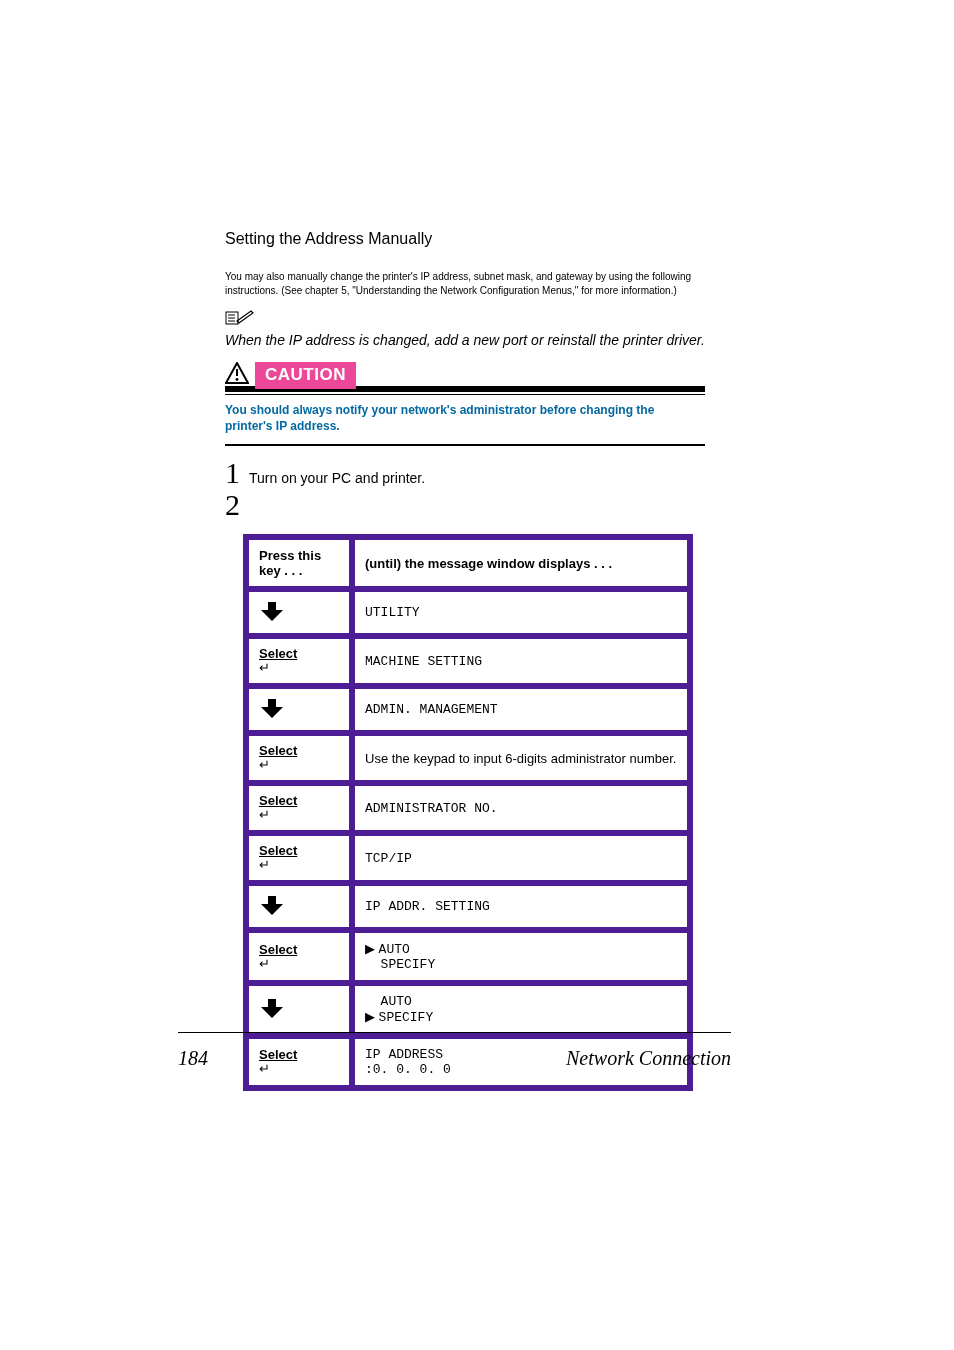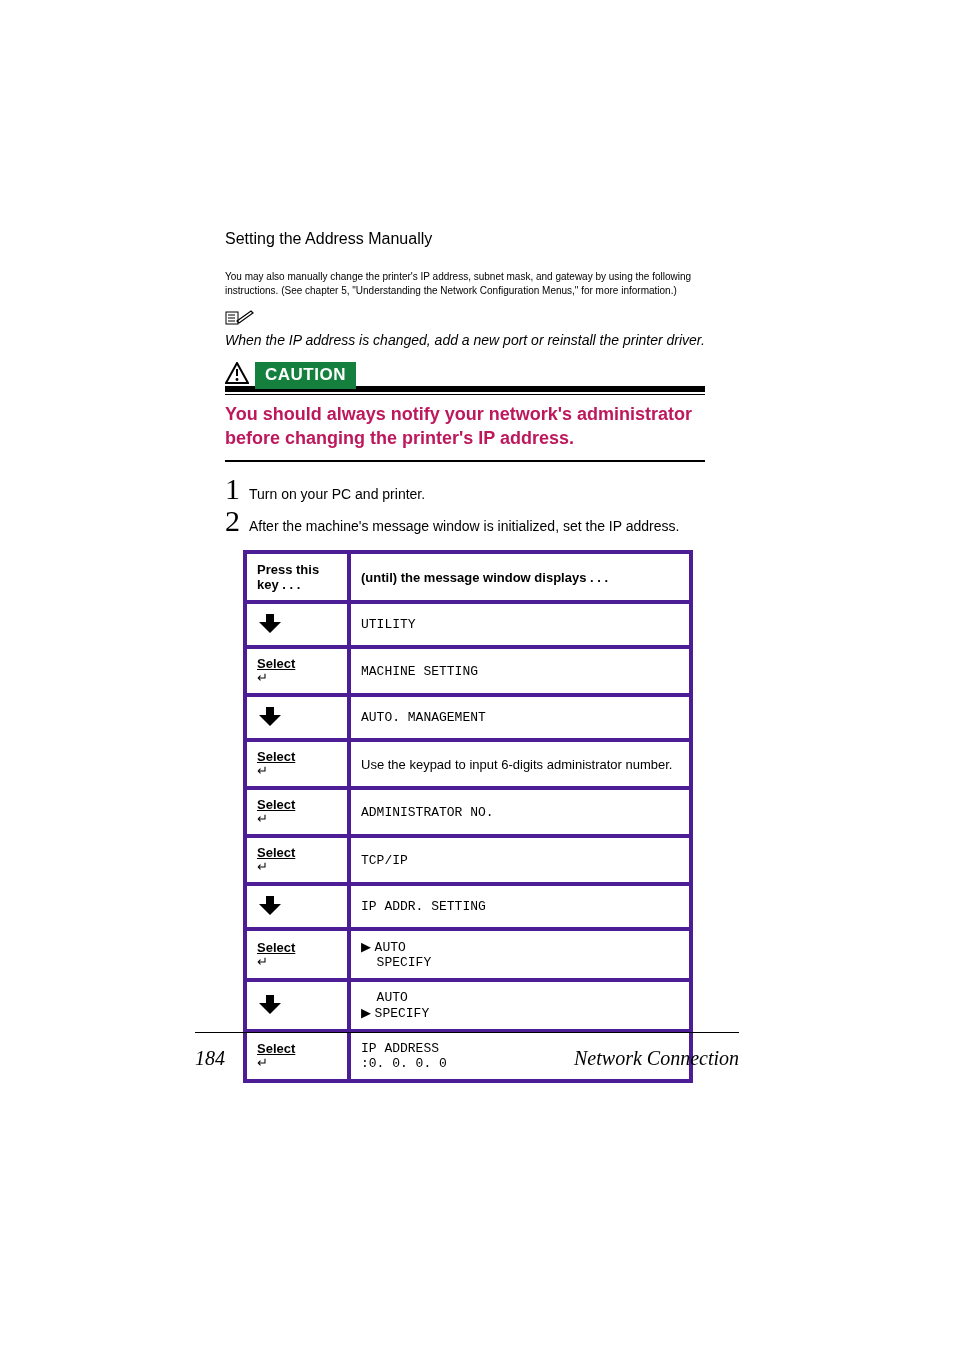--- a/index.html
+++ b/index.html
@@ -69,34 +69,34 @@
   }
   .caution-badge {
     position: absolute;
     left: 0;
     top: -2px;
     display: flex;
     align-items: center;
     gap: 6px;
   }
   .caution-box {
-    background: #15803d;
+    background: #ec4899;
     color: #fff;
     font-weight: bold;
     font-size: 17px;
     padding: 3px 10px 4px 10px;
     letter-spacing: 0.5px;
   }
   .warn-icon {
     display:inline-block;
   }
   .caution-text {
-    color: #be185d;
+    color: #0369a1;
     font-weight: bold;
-    font-size: 18px;
+    font-size: 12px;
     line-height: 1.35;
     margin: 8px 0 10px 0;
   }
   .hr-sep {
     border: 0;
     border-top: 2px solid #000;
     margin: 6px 0 12px 0;
   }
   .step {
     display: flex;
@@ -117,21 +117,21 @@
     padding-top: 0;
   }
   table.keys {
     margin-top: 14px;
     border-collapse: collapse;
     width: 450px;
     margin-left: 18px;
     font-size: 13px;
   }
   table.keys th, table.keys td {
-    border: 4px solid #4c1d95;
+    border: 6px solid #4c1d95;
     padding: 8px 10px;
     text-align: left;
     vertical-align: middle;
   }
   table.keys th {
     font-weight: bold;
   }
   .keycell {
     width: 80px;
     text-align: center;
@@ -155,23 +155,22 @@
   .mono {
     font-family: "Courier New", Courier, monospace;
     font-size: 13px;
   }
   .mono .tri {
     font-family: Arial, sans-serif;
   }
   .footer {
     position: absolute;
     left: 178px;
-    right: 215px;
+    right: 223px;
     bottom: 280px;
-    margin-left: 17px;
   }
   .footer-rule {
     border: 0;
     border-top: 1px solid #000;
     margin-bottom: 14px;
   }
   .footer-row {
     display: flex;
     justify-content: space-between;
     align-items: baseline;
@@ -226,21 +225,20 @@
     <div class="caution-text">You should always notify your network's administrator before changing the printer's IP address.</div>
 
     <hr class="hr-sep">
 
     <div class="step">
       <span class="step-num">1</span>
       <span class="step-text">Turn on your PC and printer.</span>
     </div>
     <div class="step">
       <span class="step-num">2</span>
-      <span class="step-text">After the machine's message window is initialized, set the IP address.</span>
     </div>
 
     <table class="keys">
       <thead>
         <tr>
           <th class="keycell">Press this key . . .</th>
           <th>(until) the message window displays . . .</th>
         </tr>
       </thead>
       <tbody>
@@ -254,21 +252,21 @@
           <td class="keycell">
             <span class="select-label">Select</span>
             <span class="enter-glyph">↵</span>
           </td>
           <td class="mono">MACHINE SETTING</td>
         </tr>
         <tr>
           <td class="keycell"><span class="down-arrow"><svg width="26" height="22">
                   <polygon points="9,2 17,2 17,10 24,10 13,21 2,10 9,10" fill="#000"></polygon>
                 </svg></span></td>
-          <td class="mono">AUTO. MANAGEMENT</td>
+          <td class="mono">ADMIN. MANAGEMENT</td>
         </tr>
         <tr>
           <td class="keycell">
             <span class="select-label">Select</span>
             <span class="enter-glyph">↵</span>
           </td>
           <td style="font-family:Arial;">Use the keypad to input 6-digits administrator number.</td>
         </tr>
         <tr>
           <td class="keycell">

